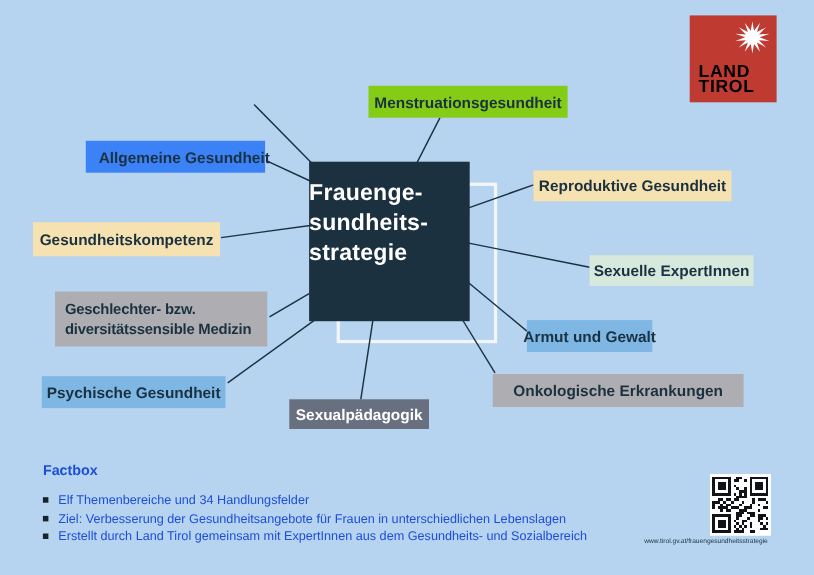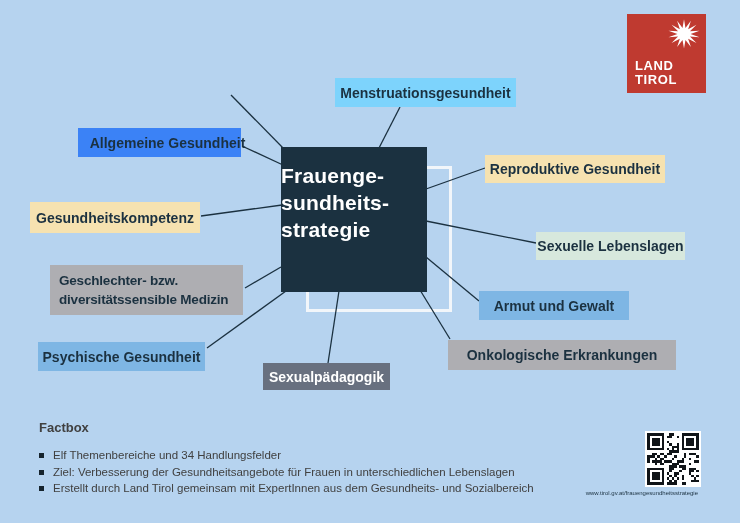--- a/index.html
+++ b/index.html
@@ -25,31 +25,31 @@
   .t0{left:33px;top:68px;width:200px;height:29px;}
   .t1{left:335px;top:78px;width:181px;height:29px;}
   .t2{left:78px;top:128px;width:163px;height:29px;}
   .t3{left:30px;top:202px;width:170px;height:31px;}
   .t4{left:50px;top:265px;width:193px;height:50px;flex-direction:column;align-items:flex-start;
       justify-content:center;padding-left:9px;font-size:13.5px;line-height:19px;letter-spacing:-.2px;}
   .t5{left:38px;top:342px;width:167px;height:29px;}
   .t6{left:263px;top:363px;width:127px;height:27px;color:#fff;}
   .t7{left:485px;top:155px;width:180px;height:28px;}
   .t8{left:536px;top:232px;width:149px;height:28px;}
-  .t9{left:479px;top:291px;width:150px;height:29px;}
+  .t9{left:479px;top:291px;width:114px;height:29px;}
   .t10{left:448px;top:340px;width:228px;height:30px;}
 
   
   .logo{position:absolute;left:627px;top:14px;width:79px;height:79px;z-index:5;}
   .logo-eagle{position:absolute;right:5px;top:4px;width:34px;height:34px;}
-  .logo-text{position:absolute;left:8px;bottom:6px;color:#ffffff;font-weight:bold;
-             font-size:13px;line-height:14px;letter-spacing:.6px;}
-
-  
-  .factbox{position:absolute;left:39px;top:420px;z-index:4;color:#404040;}
+  .logo-text{position:absolute;left:8px;bottom:6px;color:#000000;font-weight:bold;
+             font-size:16px;line-height:14px;letter-spacing:.6px;}
+
+  
+  .factbox{position:absolute;left:39px;top:420px;z-index:4;color:#1d4ed8;}
   .factbox-title{font-weight:bold;font-size:13px;margin:0 0 14px 0;}
   .factbox-list{list-style:none;margin:0;padding:0;font-size:11.5px;}
   .factbox-list li{display:flex;align-items:baseline;margin-bottom:4.5px;line-height:12px;}
   .bullet{display:inline-block;width:5px;height:5px;background:#16242e;margin-right:9px;
           flex:0 0 auto;position:relative;top:-1px;}
 
   
   .qr{position:absolute;left:645px;top:431px;width:56px;height:56px;z-index:5;}
   .qr-url{position:absolute;right:42px;top:490px;font-size:6px;color:#1b3140;z-index:5;letter-spacing:0;}
 </style>
@@ -73,31 +73,31 @@
   </svg>
 
   <div class="frame"></div>
 
   <div class="center-box" style="background: rgb(27, 49, 64);">
     <div class="center-line">Frauenge-</div>
     <div class="center-line">sundheits-</div>
     <div class="center-line">strategie</div>
   </div>
 
-  <div class="topic t1" style="background: #7dd3fc;">Menstruationsgesundheit</div>
+  <div class="topic t1" style="background: #84cc16;">Menstruationsgesundheit</div>
   <div class="topic t2" style="background: #3b82f6; padding-left: 16px;">Allgemeine Gesundheit</div>
   <div class="topic t4" style="background: rgb(174, 174, 178);">
     <span>Geschlechter- bzw.</span>
     <span>diversitätssensible Medizin</span>
   </div>
   <div class="topic t3" style="background: rgb(246, 226, 176);">Gesundheitskompetenz</div>
   <div class="topic t5" style="background: rgb(126, 182, 228);">Psychische Gesundheit</div>
   <div class="topic t6" style="background: rgb(104, 112, 127);">Sexualpädagogik</div>
   <div class="topic t7" style="background: rgb(246, 226, 176);">Reproduktive Gesundheit</div>
-  <div class="topic t8" style="background: rgb(215, 232, 221);">Sexuelle Lebenslagen</div>
+  <div class="topic t8" style="background: rgb(215, 232, 221);">Sexuelle ExpertInnen</div>
   <div class="topic t9" style="background: rgb(126, 182, 228);">Armut und Gewalt</div>
   <div class="topic t10" style="background: rgb(174, 174, 178);">Onkologische Erkrankungen</div>
 
   <div class="logo" style="background: rgb(191, 58, 48);">
     <svg class="logo-eagle" viewBox="0 0 32 32">
       <polygon id="eagle-shape" fill="#ffffff" points="16.0,1.2 17.4,9.4 22.5,2.6 19.9,10.5 27.7,6.4 21.6,12.5 30.6,11.9 22.2,15.0 30.6,18.1 21.6,17.5 27.7,23.6 19.9,19.5 22.5,27.4 17.4,20.6 16.0,28.8 14.6,20.6 9.5,27.4 12.1,19.5 4.3,23.6 10.4,17.5 1.4,18.1 9.8,15.0 1.4,11.9 10.4,12.5 4.3,6.4 12.1,10.5 9.5,2.6 14.6,9.4"></polygon>
     </svg>
     <div class="logo-text">
       <div>LAND</div>
       <div>TIROL</div>

